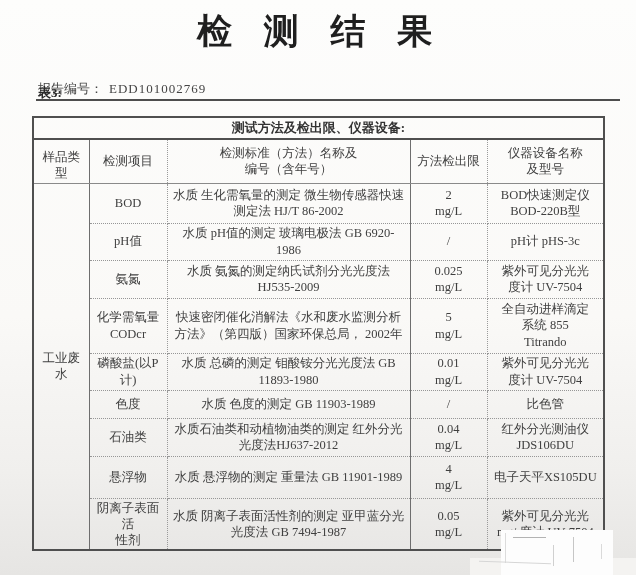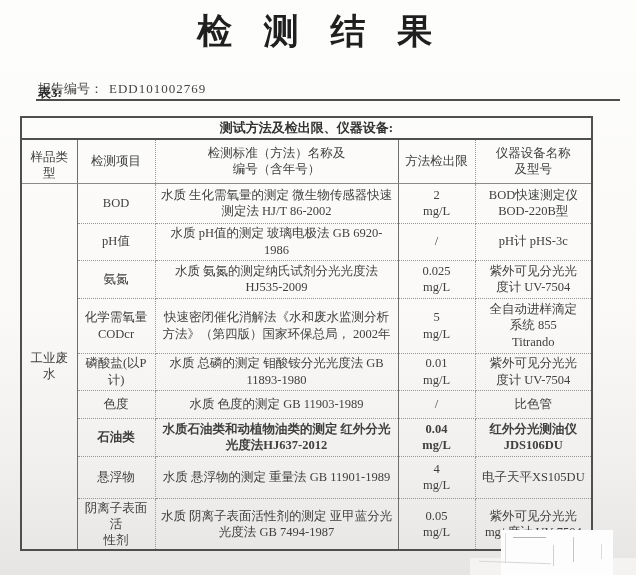--- a/index.html
+++ b/index.html
@@ -23,35 +23,35 @@
   .report-no{letter-spacing:1px;}
   .page-indicator{letter-spacing:3px;white-space:pre;}
   .table-label{
     position:absolute;top:84px;left:38px;font-size:13px;font-weight:bold;color:#2a2a2a;
   }
   .rule{
     position:absolute;top:99px;left:36px;width:584px;height:0;
     border-bottom:2px solid #4d4d4d;
   }
   table.report{
-    position:absolute;top:116px;left:20px;width:571px;
+    position:absolute;top:116px;left:32px;width:571px;
     border-collapse:collapse;table-layout:fixed;
     border:2px solid #4f4f4f;
     font-size:12.5px;line-height:1.3;color:#3f3f3f;
   }
   table.report td{padding:1px 4px;text-align:center;vertical-align:middle;overflow:hidden;}
   tr.r-cap{height:22px;}
   tr.r-hdr{height:44px;}
   tr.r-d0{height:40px;}
   tr.r-d1{height:37px;}
   tr.r-d2{height:38px;}
   tr.r-d3{height:55px;}
   tr.r-d4{height:37px;}
   tr.r-d5{height:28px;}
-  tr.r-d6{height:38px;font-weight:bold;}
+  tr.r-d6{height:38px;}
   tr.r-d7{height:42px;}
   tr.r-d8{height:46px;}
   td.caption-cell{
     text-align:left;font-weight:bold;font-size:13px;color:#333;
     border-bottom:2px solid #4f4f4f;padding-left:6px;
   }
   td.c-sample{border-right:1.5px solid #6e6e6e;vertical-align:top;padding-top:7px;}
   td.c-item{border-right:1px dotted #9a9a9a;white-space:pre-line;}
   td.c-std{border-right:1.5px solid #6e6e6e;padding:1px 7px;}
   td.c-limit{border-right:1px dotted #9a9a9a;white-space:pre-line;margin-left:16px;}

